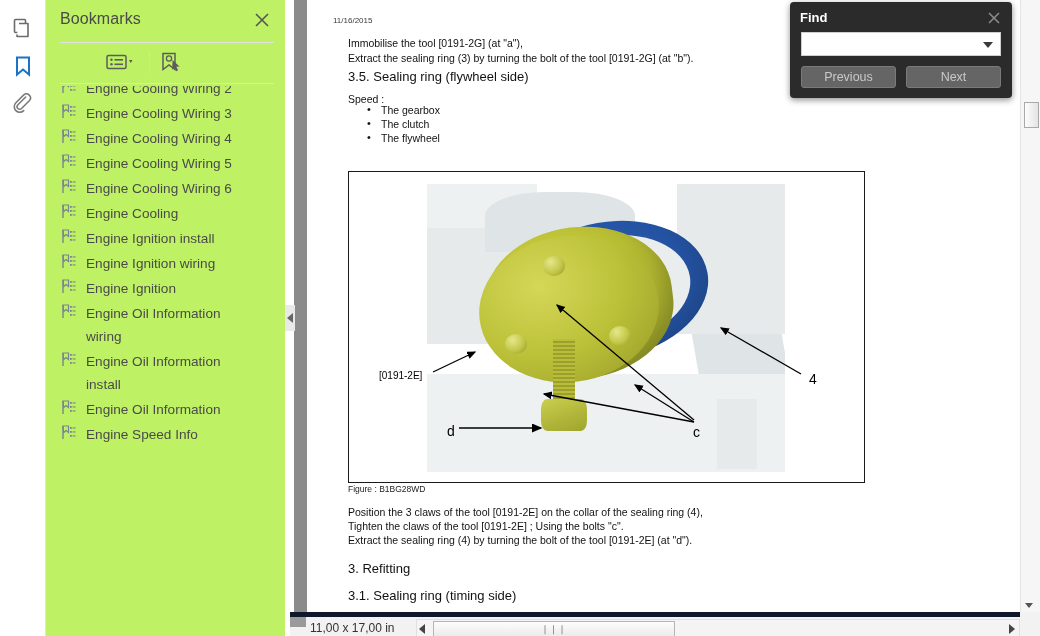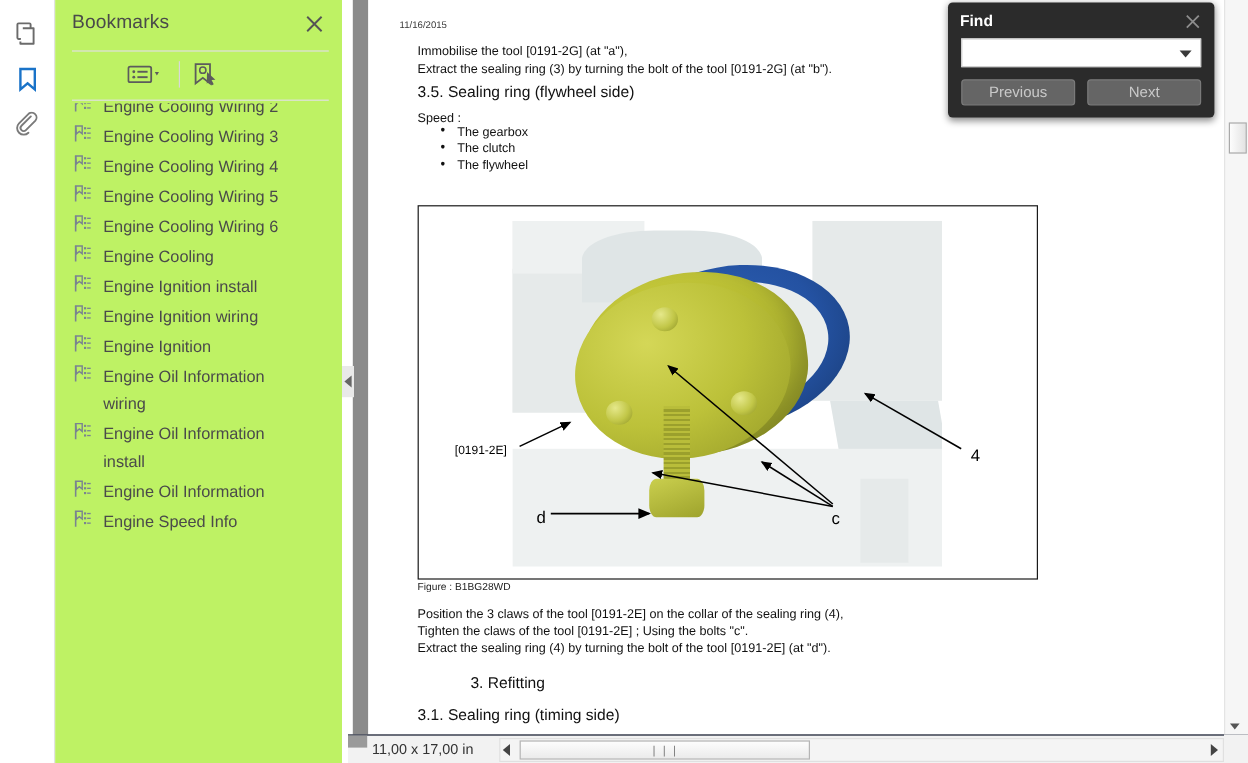--- a/index.html
+++ b/index.html
@@ -363,21 +363,21 @@
   #right-arrow-down {
     position: absolute; left: 4px; bottom: 4px;
     cursor: pointer;
   }
 
   
   #status-bar {
     position: absolute; left: 290px; top: 612px;
     width: 750px; height: 24px;
     background: #f2f2f2;
-    border-top: 1px solid #0f172a;
+    border-top: 5px solid #0f172a;
     box-sizing: border-box;
   }
   #status-corner {
     position: absolute; left: 0; top: 0;
     width: 16px; height: 10px;
     background: #9a9a9a;
   }
   #page-size {
     position: absolute; left: 20px; top: 4px;
     font-size: 12px; color: #333;
@@ -679,21 +679,21 @@
           <div class="doc-p" style="left: 41px; top: 36px;">Immobilise the tool [0191-2G] (at "a"),</div>
           <div class="doc-p" style="left: 41px; top: 51px;">Extract the sealing ring (3) by turning the bolt of the tool [0191-2G] (at "b").</div>
           <div class="doc-h" style="left: 41px; top: 69px;">3.5. Sealing ring  (flywheel side)</div>
           <div class="doc-p" style="left: 41px; top: 92px;">Speed :</div>
           <div class="doc-bul" style="left: 74px; top: 104px;">The gearbox</div>
           <div class="doc-bul" style="left: 74px; top: 118px;">The clutch</div>
           <div class="doc-bul" style="left: 74px; top: 132px;">The flywheel</div>
           <div class="doc-p" style="left: 41px; top: 505px;">Position the 3 claws of the tool [0191-2E] on the collar of the sealing ring (4),</div>
           <div class="doc-p" style="left: 41px; top: 519px;">Tighten the claws of the tool [0191-2E] ; Using the bolts "c".</div>
           <div class="doc-p" style="left: 41px; top: 533px;">Extract the sealing ring (4) by turning the bolt of the tool [0191-2E] (at "d").</div>
-          <div class="doc-h" style="left: 41px; top: 561px; margin-left: 44px;">3. Refitting</div>
+          <div class="doc-h" style="left: 41px; top: 561px;">3. Refitting</div>
           <div class="doc-h" style="left: 41px; top: 588px;">3.1. Sealing ring  (timing side)</div>
         </div>
 
       <div id="figure-box">
         <div id="fig-photo">
 
           <div class="blk" style="left:-10px; top:40px; width:92px; height:120px; transform:skewX(-8deg);"></div>
           <div class="blk3" style="left:-10px; top:0px; width:120px; height:44px;"></div>
           <div class="blk2" style="left:58px; top:8px; width:150px; height:60px; border-radius:40% 40% 0 0;"></div>
           <div class="blk" style="left:250px; top:0px; width:110px; height:150px;"></div>

